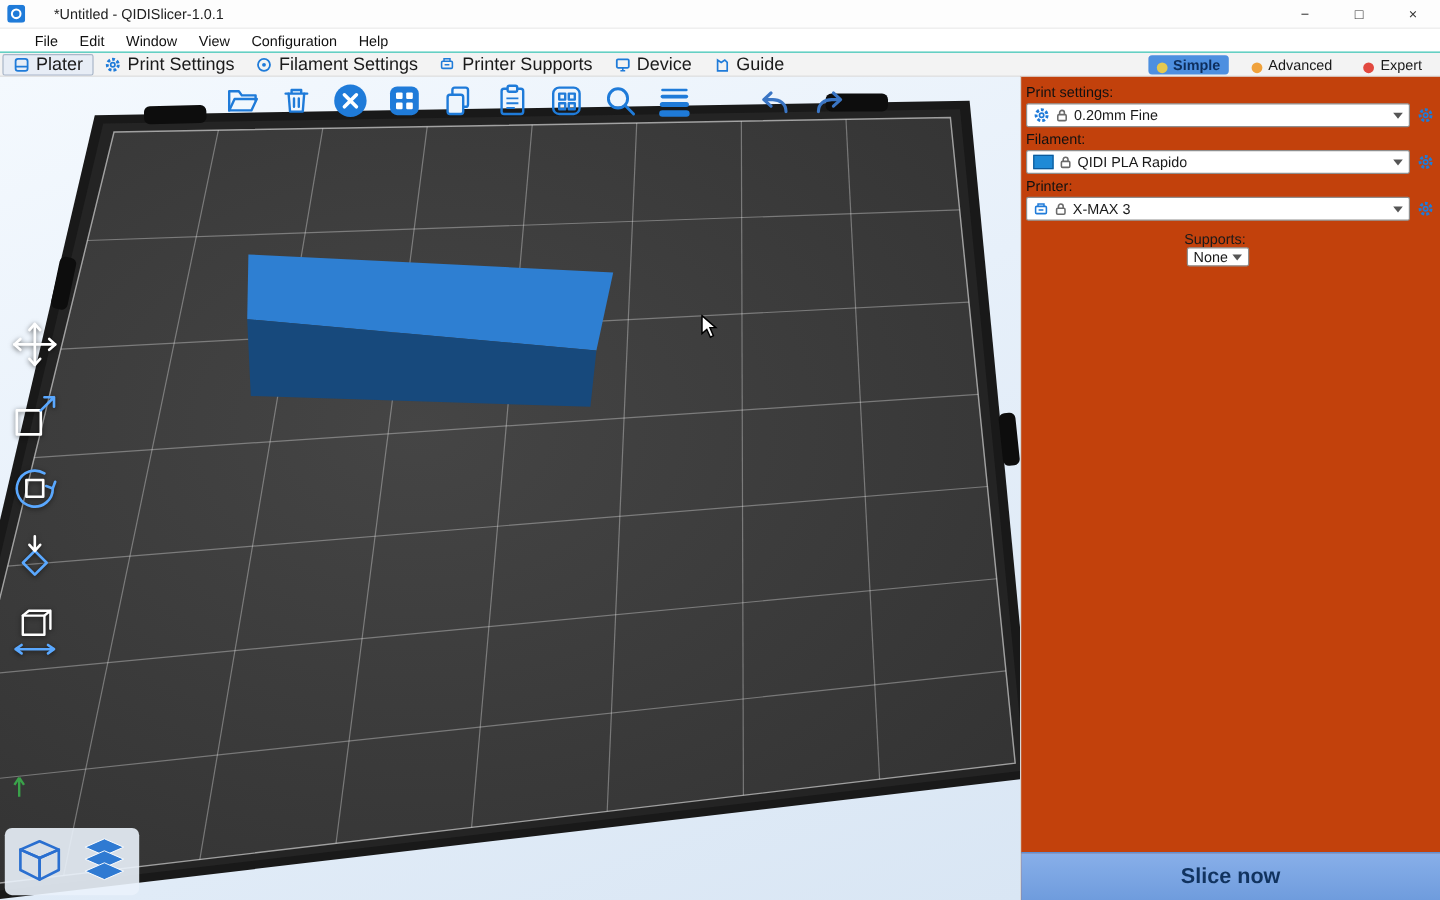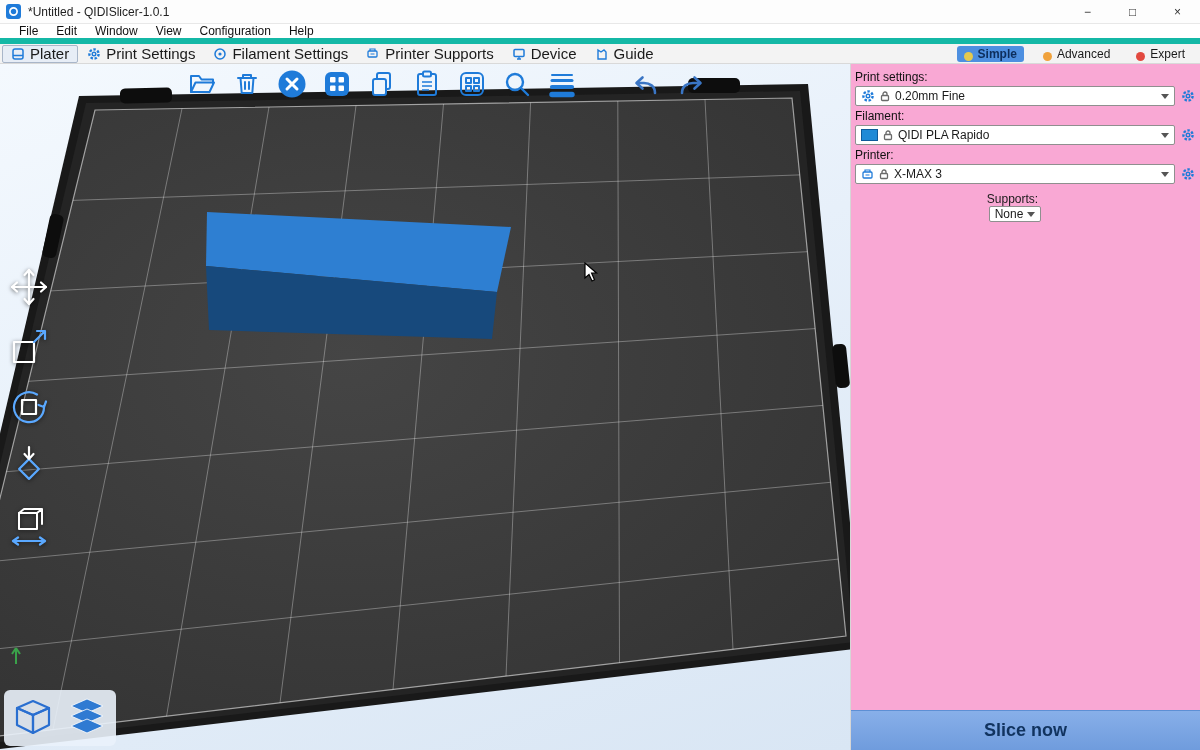--- a/index.html
+++ b/index.html
@@ -1,26 +1,26 @@
 <!DOCTYPE html>
 <html><head>
 <meta charset="utf-8">
 <style>
   * { box-sizing: border-box; margin: 0; padding: 0; }
   html,body { width:1200px; height:750px; overflow:hidden; }
   body { font-family:"Liberation Sans", sans-serif; font-size:12px; color:#1a1a1a; background:#fff; position:relative; }
 
   
   .titlebar { height:24px; display:flex; align-items:center; background:#fdfdfd; border-bottom:1px solid #e8e8e8; padding-left:6px; }
-  .title-text { margin-left:7px; font-size:12px; color:#222; }
+  .title-text { margin-left:24px; font-size:12px; color:#222; }
   .win-controls { margin-left:auto; display:flex; height:100%; }
   .win-btn { width:45px; height:100%; display:flex; align-items:center; justify-content:center; font-size:12px; color:#333; cursor:default; }
 
   
-  .menubar { height:20px; display:flex; align-items:center; background:#fff; border-bottom:6px solid #14b8a6; padding-left:10px; }
+  .menubar { height:20px; display:flex; align-items:center; background:#fff; border-bottom:1px solid #14b8a6; padding-left:20px; }
   .menu-item { padding:0 9px; font-size:12px; color:#111; height:100%; display:flex; align-items:center; }
 
   
   .tabbar { height:20px; display:flex; align-items:center; background:#f3f3f3; border-bottom:1px solid #d9d9d9; padding-left:2px; }
   .tab { display:flex; align-items:center; gap:5px; padding:0 8px; height:18px; font-size:15px; color:#1a1a1a; border:1px solid transparent; }
   .tab.selected { background:#e7edf6; border-color:#a9b6c9; border-radius:2px; }
   .tab-icon { display:flex; }
   .modes { margin-left:auto; display:flex; align-items:center; gap:12px; margin-right:8px; }
   .mode { display:flex; align-items:flex-end; gap:5px; font-size:12px; padding:1px 7px; border-radius:3px; }
   .mode.selected { background:#4d8fe0; color:#0d2e5c; font-weight:bold; }
@@ -44,21 +44,21 @@
   .gizmo-bar { position:absolute; left:6px; top:200px; display:flex; flex-direction:column; gap:14px; z-index:5; }
   .gizmo-btn { width:46px; height:46px; display:flex; align-items:center; justify-content:center; filter:drop-shadow(0 1px 2px rgba(0,0,0,0.55)); }
 
   
   .view-switch { position:absolute; left:4px; bottom:4px; background:rgba(234,242,251,0.9); border-radius:6px; padding:5px 6px; display:flex; gap:8px; z-index:5; }
   .view-btn { width:46px; height:46px; display:flex; align-items:center; justify-content:center; }
 
   .cursor { position:absolute; left:584px; top:198px; z-index:9; pointer-events:none; }
 
   
-  .sidebar { width:350px; height:686px; background:#f9a8d4; border-left:1px solid #d6d6d6; position:relative; padding:3px 4px 0 4px; }
+  .sidebar { width:350px; height:686px; background:#c2410c; border-left:1px solid #d6d6d6; position:relative; padding:3px 4px 0 4px; }
   .sb-label { font-size:12px; color:#111; margin:3px 0 2px 0; }
   .sb-row { display:flex; align-items:center; }
   .combo { flex:1; height:20px; border:1px solid #8f8f8f; border-radius:2px; background:#fff; display:flex; align-items:center; gap:4px; padding:0 5px; font-size:12px; min-width:0;justify-content:space-between; }
   .combo-text { white-space:nowrap; overflow:hidden; }
   .chevron { margin-left:auto; width:0; height:0; border-left:4px solid transparent; border-right:4px solid transparent; border-top:5px solid #555; }
   .gear-btn { width:16px; margin-left:5px; display:flex; justify-content:center; }
   .swatch { width:17px; height:12px; background:#1f8ad6; border:1px solid #0d5a9a; flex:0 0 auto; }
   .inline-row { margin-top:8px; padding-right:21px;flex-direction:column; }
   .inline-label { margin-right:5px; white-space:nowrap; }
   .supports-combo { flex:1; }

